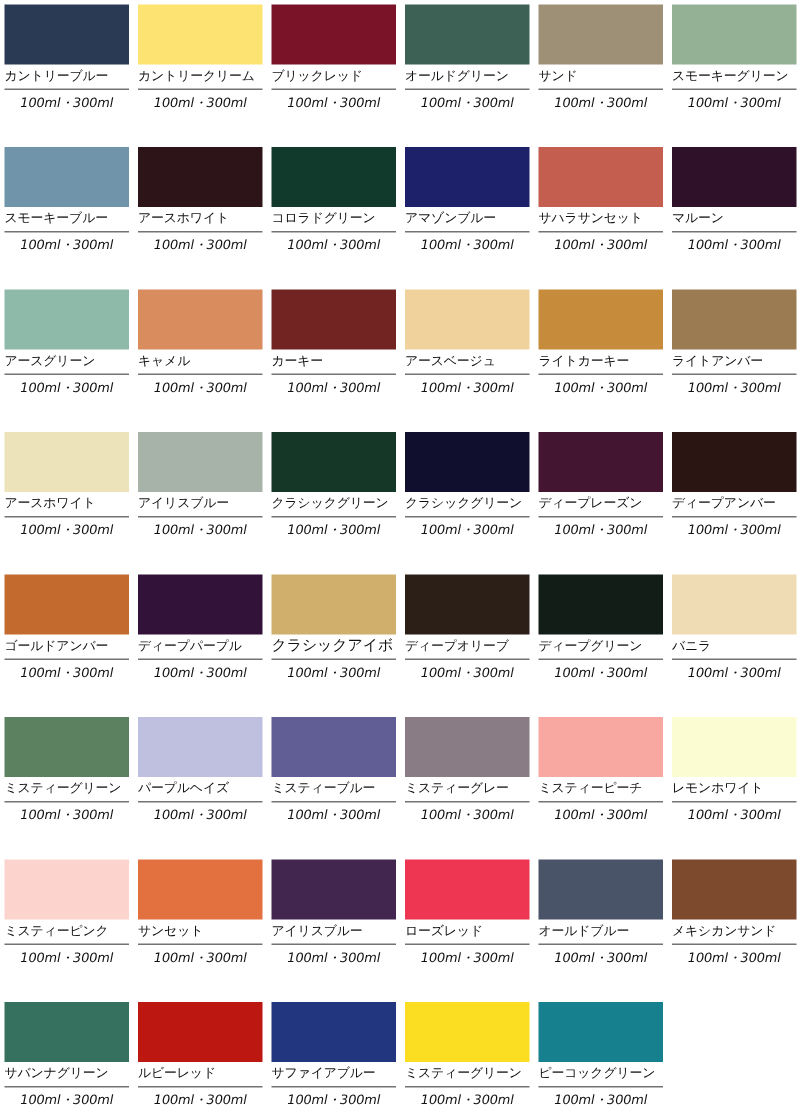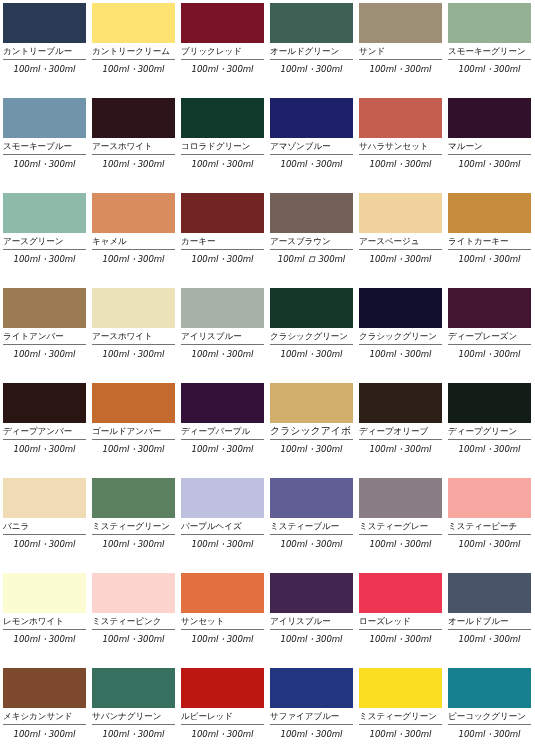--- a/index.html
+++ b/index.html
@@ -132,25 +132,20 @@
       <div class="swatch-chip" style="background-color: rgb(217, 140, 94);"></div>
       <div class="swatch-name">キャメル</div>
       <div class="swatch-volume">100ml・300ml</div>
     </div>
     <div class="swatch-cell">
       <div class="swatch-chip" style="background-color: rgb(114, 36, 34);"></div>
       <div class="swatch-name">カーキー</div>
       <div class="swatch-volume">100ml・300ml</div>
     </div>
     <div class="swatch-cell">
-      <div class="swatch-chip" style="background-color: rgb(115, 97, 89);"></div>
-      <div class="swatch-name">アースブラウン</div>
-      <div class="swatch-volume">100ml ロ 300ml</div>
-    </div>
-    <div class="swatch-cell">
       <div class="swatch-chip" style="background-color: rgb(240, 211, 156);"></div>
       <div class="swatch-name">アースベージュ</div>
       <div class="swatch-volume">100ml・300ml</div>
     </div>
     <div class="swatch-cell">
       <div class="swatch-chip" style="background-color: rgb(198, 139, 59);"></div>
       <div class="swatch-name">ライトカーキー</div>
       <div class="swatch-volume">100ml・300ml</div>
     </div>
     <div class="swatch-cell">

